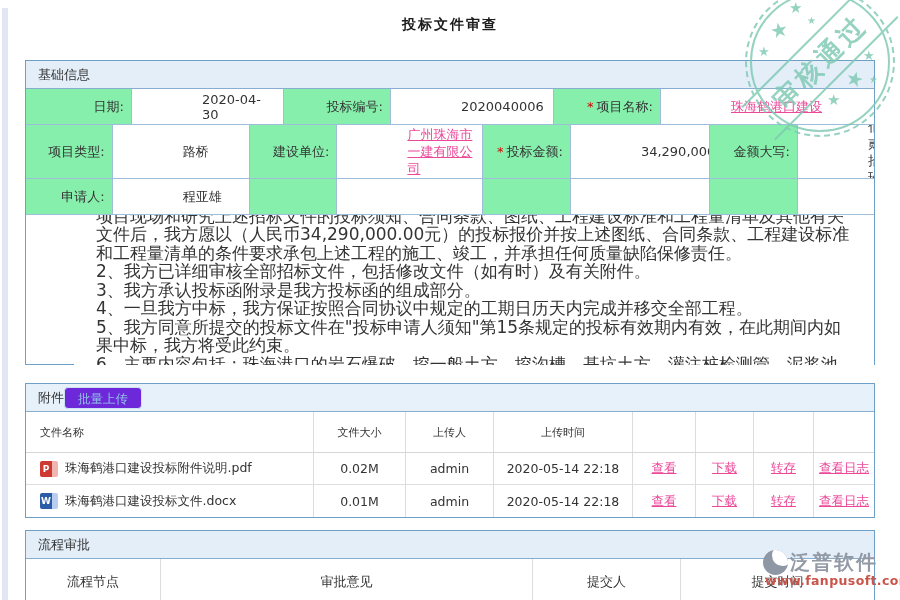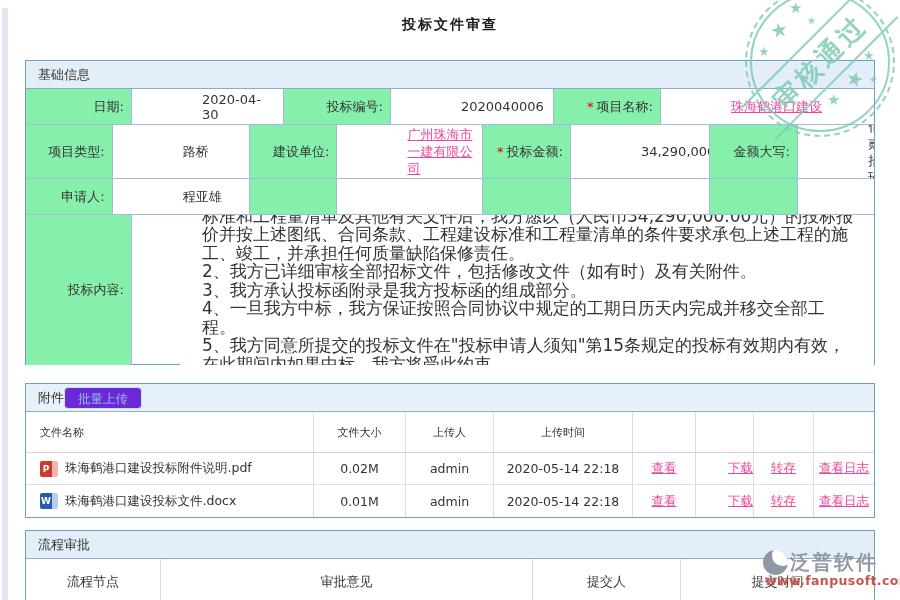--- a/index.html
+++ b/index.html
@@ -35,21 +35,21 @@
   
   .att-bar { justify-content:flex-start; background:#e7f1fa; }
   .btn-batch { margin-left:0; padding:0 13px; height:22px; line-height:21px; background:#6d28d9; border:1px solid #cde3f3; border-radius:4px; color:#8fc2e5; font-size:12.5px; cursor:pointer; }
   .att-head { display:flex; height:41px; border-bottom:1px solid #d6d6d6; font-size:11px; color:#333; }
   .att-row { display:flex; height:32px; border-bottom:1px solid #dedede; font-size:12.5px; }
   .att-row:last-child { border-bottom:none; }
   .acell { border-right:1px solid #dcdcdc; display:flex; align-items:center; justify-content:center; overflow:hidden; }
   .acell:last-child { border-right:none; }
   .c-name { width:288px; justify-content:flex-start; padding-left:14px; }
   .c-size { width:92px; } .c-up { width:88px; } .c-time { width:139px; }
-  .c-a1 { width:63px; } .c-a2 { width:58px;justify-content:flex-end; } .c-a3 { width:60px; } .c-a4 { flex:1; }
+  .c-a1 { width:63px; } .c-a2 { width:58px; } .c-a3 { width:60px; } .c-a4 { flex:1; }
   .file-icon { width:18px; height:16px; display:flex; margin-right:7px; flex:none; border-radius:2px; overflow:hidden; }
   .file-icon .ic-main { width:12px; height:16px; color:#fff; font-size:9px; font-weight:bold; display:flex; align-items:center; justify-content:center; }
   .file-icon .ic-page { width:6px; height:16px; }
   .file-icon.pdf .ic-main { background:#cd3a32; }
   .file-icon.pdf .ic-page { background:#f0b5b0; }
   .file-icon.doc .ic-main { background:#2a5ca8; }
   .file-icon.doc .ic-page { background:#b9cdf0; }
 
   
   .flow-head { display:flex; height:46px; font-size:13px; color:#333; }
@@ -122,21 +122,20 @@
       <div class="cell val w2">程亚雄</div>
       <div class="cell lab w3"></div>
       <div class="cell val w4"></div>
       <div class="cell lab w5"></div>
       <div class="cell val w6"></div>
       <div class="cell lab w7"></div>
       <div class="cell val flexc"></div>
     </div>
 
     <div class="grid-row r150">
-      <div class="cell lab w1 content-cell">投标内容:</div>
       <div class="cell val flexc">
         <div class="content-text">1、根据你方招标项目编号为的工程招标文件，遵照《中华人民共和国招投标法》等有关规定，经踏勘项目现场和研究上述招标文件的投标须知、合同条款、图纸、工程建设标准和工程量清单及其他有关文件后，我方愿以（人民币34,290,000.00元）的投标报价并按上述图纸、合同条款、工程建设标准和工程量清单的条件要求承包上述工程的施工、竣工，并承担任何质量缺陷保修责任。
 2、我方已详细审核全部招标文件，包括修改文件（如有时）及有关附件。
 3、我方承认投标函附录是我方投标函的组成部分。
 4、一旦我方中标，我方保证按照合同协议中规定的工期日历天内完成并移交全部工程。
 5、我方同意所提交的投标文件在"投标申请人须知"第15条规定的投标有效期内有效，在此期间内如果中标，我方将受此约束。
 6、主要内容包括：珠海港口的岩石爆破、挖一般土方、挖沟槽、基坑土方、灌注桩检测管、泥浆池（槽）砌筑及拆除等项目。</div>
       </div>
     </div>
   </div>

